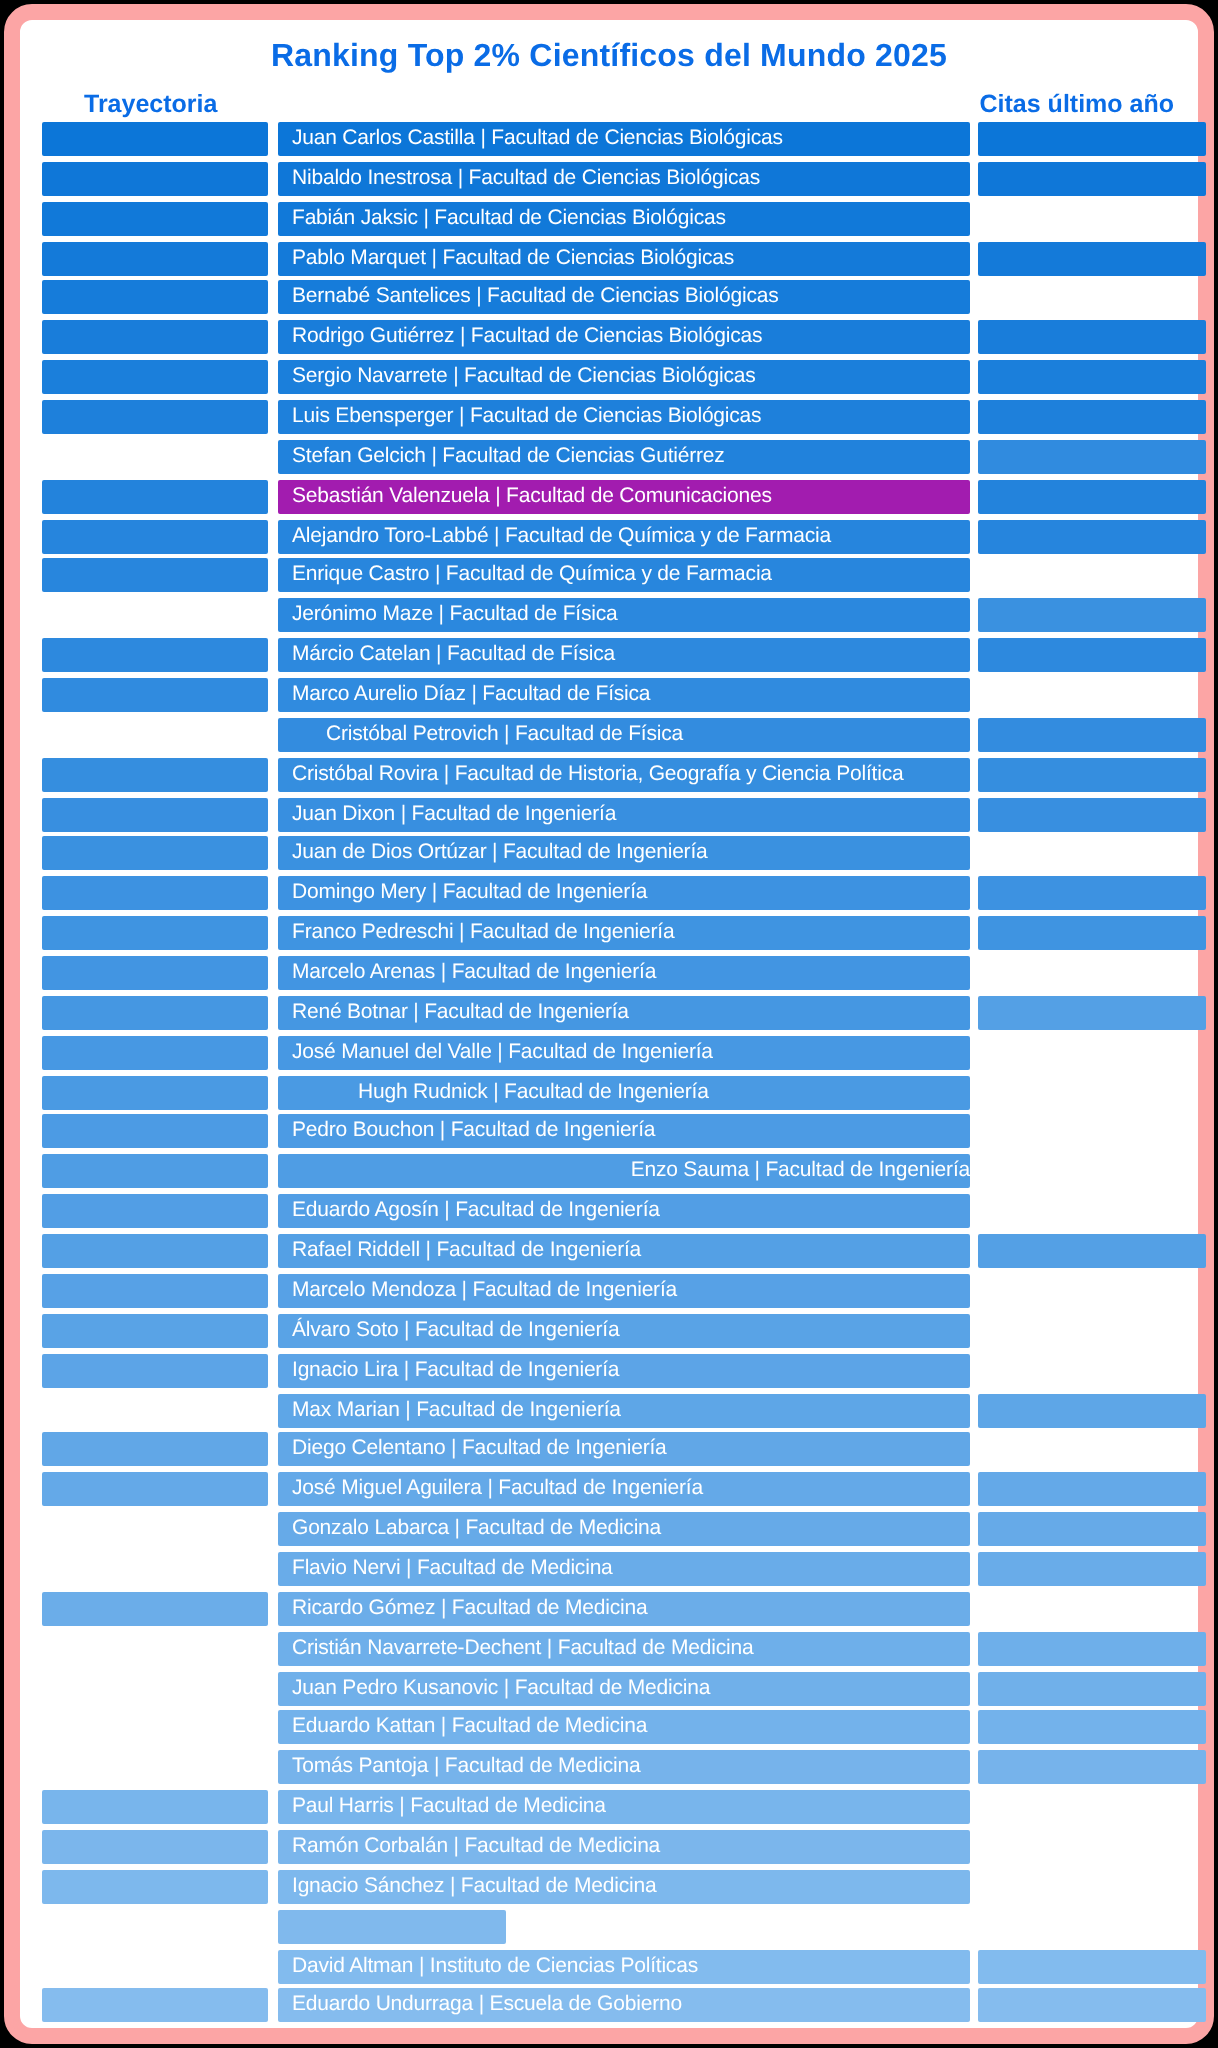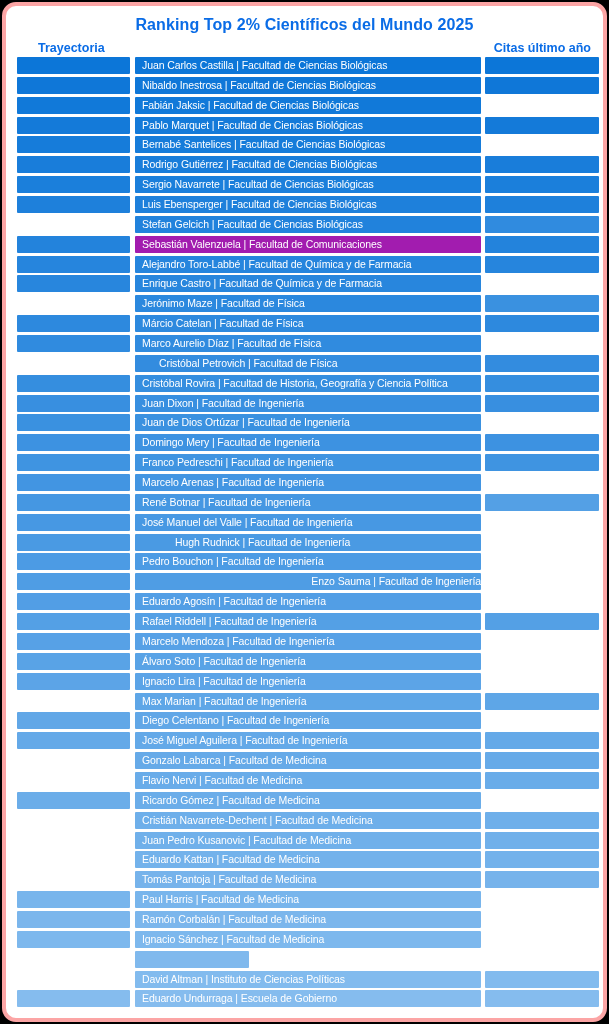--- a/index.html
+++ b/index.html
@@ -9,21 +9,21 @@
     background:#000;
     font-family:"Liberation Sans","DejaVu Sans",sans-serif;
     overflow:hidden;
   }
   .panel{
     position:absolute;left:0;top:0;
     width:605px;height:1020px;
     margin:2px;
     box-sizing:border-box;
     background:#fff;
-    border:4px solid #fca5a5;
+    border:8px solid #fca5a5;
     border-radius:14px;
   }
   .title{
     position:absolute;left:0;right:0;top:10px;
     text-align:center;
     font-size:16px;font-weight:bold;
     color:#0a6ce6;
     letter-spacing:0.1px;
   }
   .col-header{
@@ -119,21 +119,21 @@
   </div>
 
   <div class="row">
     <div class="bar-left" style="background: rgb(30, 128, 219);"></div>
     <div class="bar-center" style="background: rgb(30, 128, 219);">Luis Ebensperger | Facultad de Ciencias Biológicas</div>
     <div class="bar-right" style="background: rgb(30, 128, 219);"></div>
   </div>
 
   <div class="row">
     <div class="bar-left bar-hidden" style="background: rgb(33, 130, 220);"></div>
-    <div class="bar-center" style="background: rgb(33, 130, 220);">Stefan Gelcich | Facultad de Ciencias Biológicas</div>
+    <div class="bar-center" style="background: rgb(33, 130, 220);">Stefan Gelcich | Facultad de Ciencias Gutiérrez</div>
     <div class="bar-right" style="background: rgb(48, 139, 223);"></div>
   </div>
 
   <div class="row">
     <div class="bar-left" style="background: rgb(35, 131, 220);"></div>
     <div class="bar-center" style="background: #a21caf;">Sebastián Valenzuela | Facultad de Comunicaciones</div>
     <div class="bar-right" style="background: rgb(35, 131, 220);"></div>
   </div>
 
   <div class="row">

